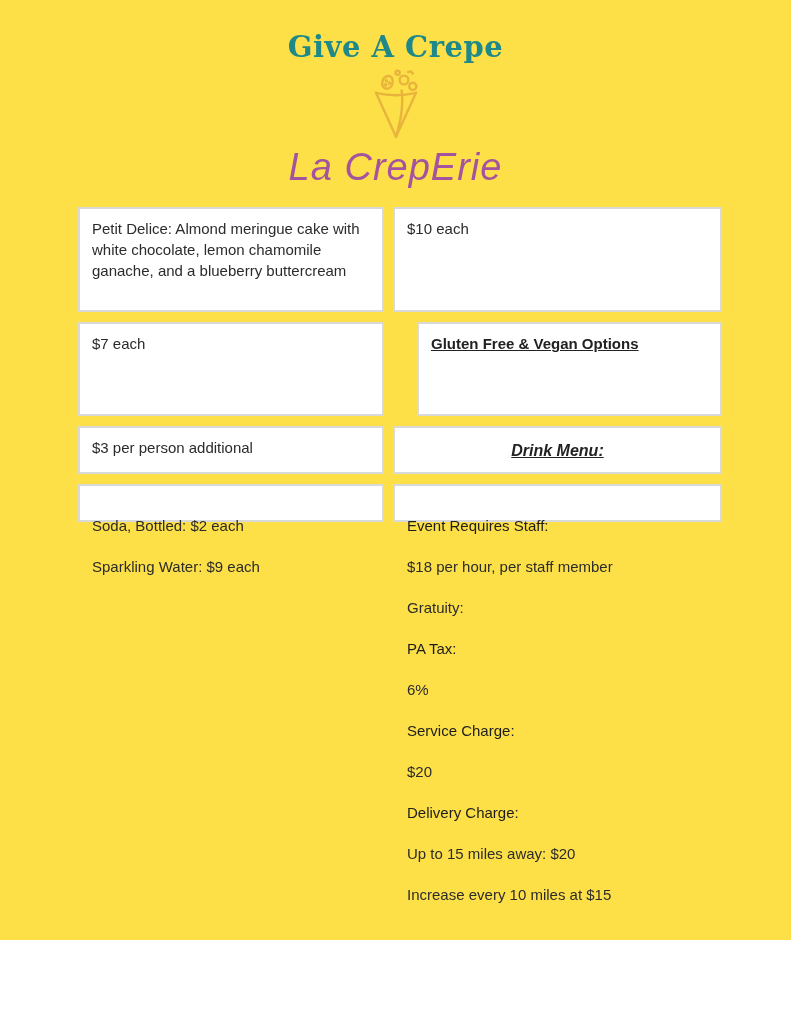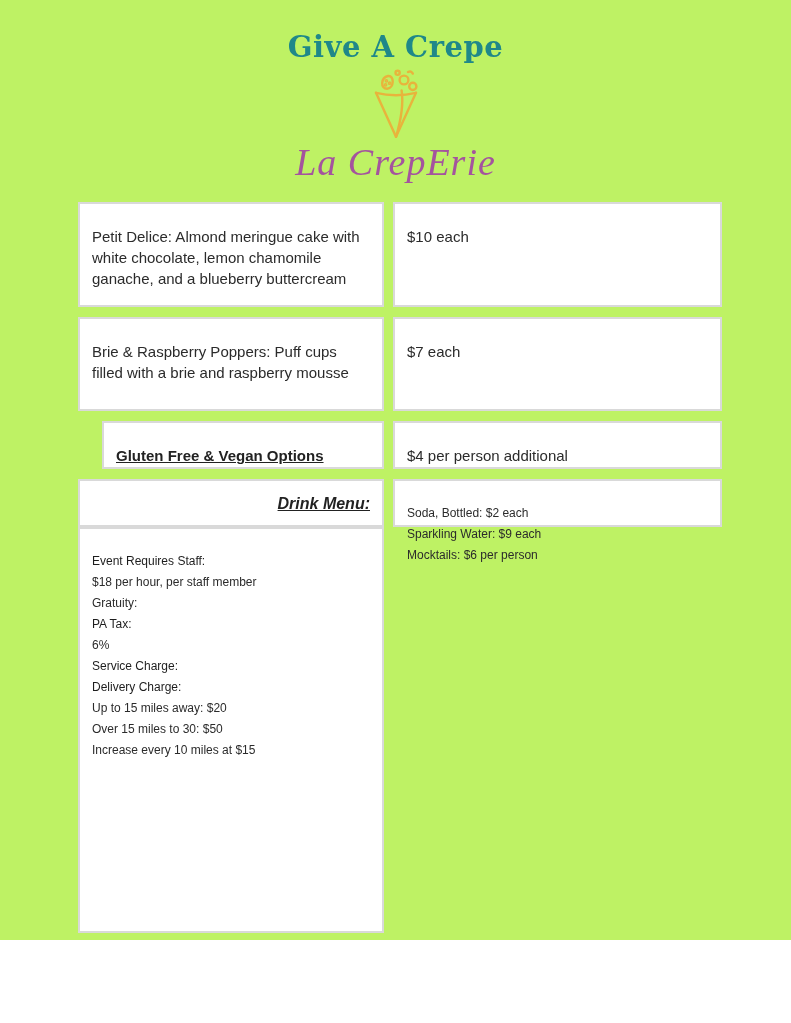--- a/index.html
+++ b/index.html
@@ -4,67 +4,67 @@
 <style>
   * { margin: 0; padding: 0; box-sizing: border-box; }
   html, body { background: #ffffff; }
   body {
     width: 791px; height: 1023px;
     font-family: "Liberation Sans", sans-serif;
     color: #262626;
     position: relative;
     overflow: hidden;
   }
-  .page { width: 791px; height: 940px; background: #bef264; }
+  .page { width: 791px; height: 940px; background: #fde047; }
 
   
   .header { text-align: center; padding-top: 30px; }
   .brand-title {
     font-family: "DejaVu Serif", "Liberation Serif", serif;
     font-weight: 700;
     font-size: 29px;
     color: #1F8889;
     letter-spacing: 0.5px;
   }
   .logo-wrap { margin-top: 4px; height: 72px; display: flex; justify-content: center; }
   .brand-subtitle {
-    font-family: Liberation Serif, serif;
+    font-family: Liberation Sans, sans-serif;
     font-style: italic;
     font-size: 38px;
     color: #A4549E;
-    margin-top: 0;
+    margin-top: 6px;
     letter-spacing: 1px;
   }
 
   
   .menu-grid {
     margin-left: 78px;
     margin-top: 18px;
     width: 644px;
     display: grid;
     grid-template-columns: 306px 329px;
     grid-template-rows: 105px 94px 48px 38px 406px;
     column-gap: 9px;
     row-gap: 10px;
   }
   .cell {
     border: 2px solid #D9D9D9;
     background: #ffffff;
-    padding: 22px 12px;
+    padding: 9px 12px;
     font-size: 15px;
     line-height: 21px;
     color: #2B2B2B;
   }
   .cell.bold-underline { font-weight: 700; text-decoration: underline; color: #222; margin-left: 24px; }
   .cell.section-head {
-    display: flex; align-items: center; justify-content: flex-end;
+    display: flex; align-items: center; justify-content: center;
     font-weight: 700; font-style: italic; font-size: 16px; color: #222;
   }
   .cell.section-head.underline .head-text { text-decoration: underline; }
-  .line { font-size: 12px; line-height: 21px; }
+  .line { font-size: 15px; line-height: 21px; margin-top: 20px; }
   .line.bold { font-weight: 400; color: #1d1d1d; }
 </style>
 </head>
 <body>
 
 <div class="page">
 
   <div class="header">
     <div class="brand-title">Give A Crepe</div>
     <div class="logo-wrap">
@@ -90,42 +90,40 @@
       </span>
     </div>
     <div class="brand-subtitle">La CrepErie</div>
   </div>
 
   <div class="menu-grid">
 
     <div class="cell">Petit Delice: Almond meringue cake with white chocolate, lemon chamomile ganache, and a blueberry buttercream</div>
     <div class="cell">$10 each</div>
 
-    <div class="cell">Brie &amp; Raspberry Poppers: Puff cups filled with a brie and raspberry mousse</div>
     <div class="cell">$7 each</div>
 
     <div class="cell bold-underline">Gluten Free &amp; Vegan Options</div>
-    <div class="cell">$4 per person additional</div>
+    <div class="cell">$3 per person additional</div>
 
     <div class="cell section-head underline">
       <span class="head-text">Drink Menu:</span>
     </div>
 
     <div class="cell">
       <div class="line">Soda, Bottled: $2 each</div>
       <div class="line">Sparkling Water: $9 each</div>
-      <div class="line">Mocktails: $6 per person</div>
     </div>
     <div class="cell">
       <div class="line bold">Event Requires Staff:</div>
       <div class="line">$18 per hour, per staff member</div>
       <div class="line">Gratuity:</div>
       <div class="line bold">PA Tax:</div>
       <div class="line">6%</div>
       <div class="line bold">Service Charge:</div>
+      <div class="line">$20</div>
       <div class="line bold">Delivery Charge:</div>
       <div class="line">Up to 15 miles away: $20</div>
-      <div class="line">Over 15 miles to 30: $50</div>
       <div class="line">Increase every 10 miles at $15</div>
     </div>
 
   </div>
 </div>
 
 </body></html>

